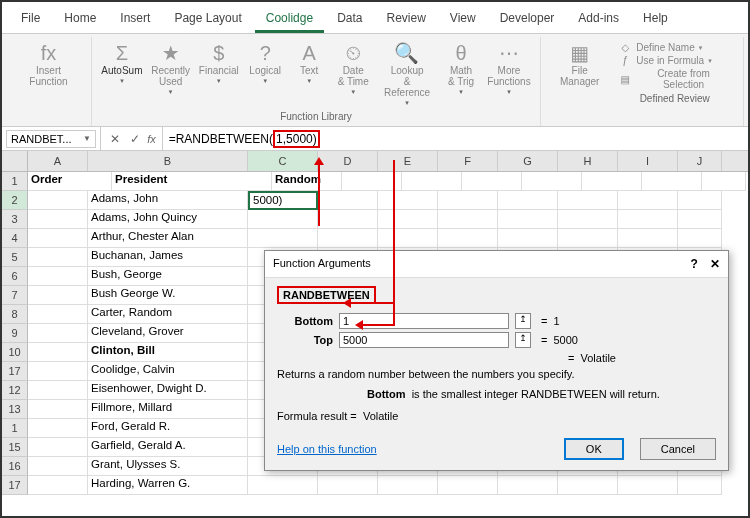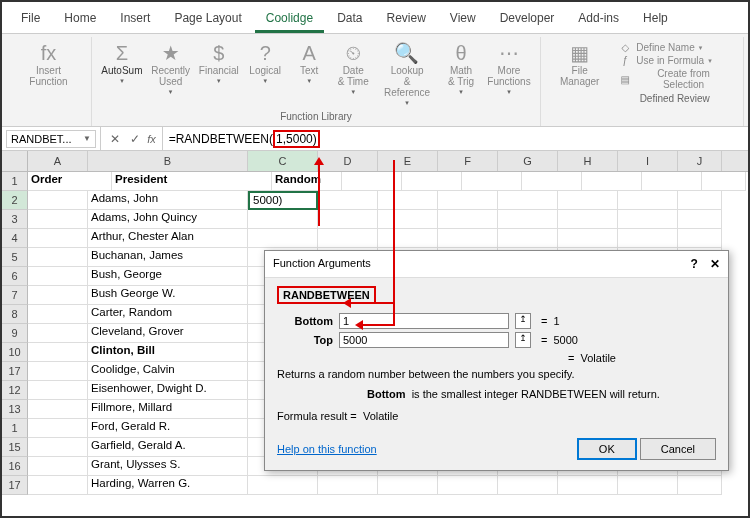--- a/index.html
+++ b/index.html
@@ -58,21 +58,21 @@
 .range-btn { width: 16px; height: 16px; border: 1px solid #888; font-size: 9px; text-align: center; background: #fff; cursor: pointer; }
 .arg-eq { margin-left: 4px; }
 .arg-val { font-weight: 400; }
 .volatile { text-align: right; padding-right: 100px; margin: 4px 0; }
 .desc { margin: 4px 0 8px; }
 .desc-sub { margin-left: 90px; }
 .desc-sub b { font-weight: 700; }
 .result { margin: 10px 0 4px; }
 .help-link { color: #0066cc; text-decoration: underline; cursor: pointer; }
 .dlg-bottom { display: flex; justify-content: space-between; align-items: center; padding: 4px 12px 10px; }
-.dlg-btns { display: flex; gap: 3px; }
+.dlg-btns { display: flex; gap: 16px; }
 .dlg-btn { padding: 3px 20px; border: 1px solid #888; background: #e8e8e8; font-size: 11px; cursor: pointer; }
 .dlg-btn.ok { border: 2px solid #0078d4; }
 
 
 .anno-arrow { position: absolute; z-index: 60; }
 .arrow-up { left: 316px; top: 158px; width: 2px; height: 66px; background: #d00; }
 .arrow-up::before { content: ''; position: absolute; top: -8px; left: -4px; border: 5px solid transparent; border-bottom: 8px solid #d00; }
 .arrow-l1 { left: 344px; top: 300px; width: 48px; height: 2px; background: #d00; }
 .arrow-l1::before { content: ''; position: absolute; left: -8px; top: -4px; border: 5px solid transparent; border-right: 8px solid #d00; }
 .arrow-l2 { left: 356px; top: 322px; width: 36px; height: 2px; background: #d00; }

